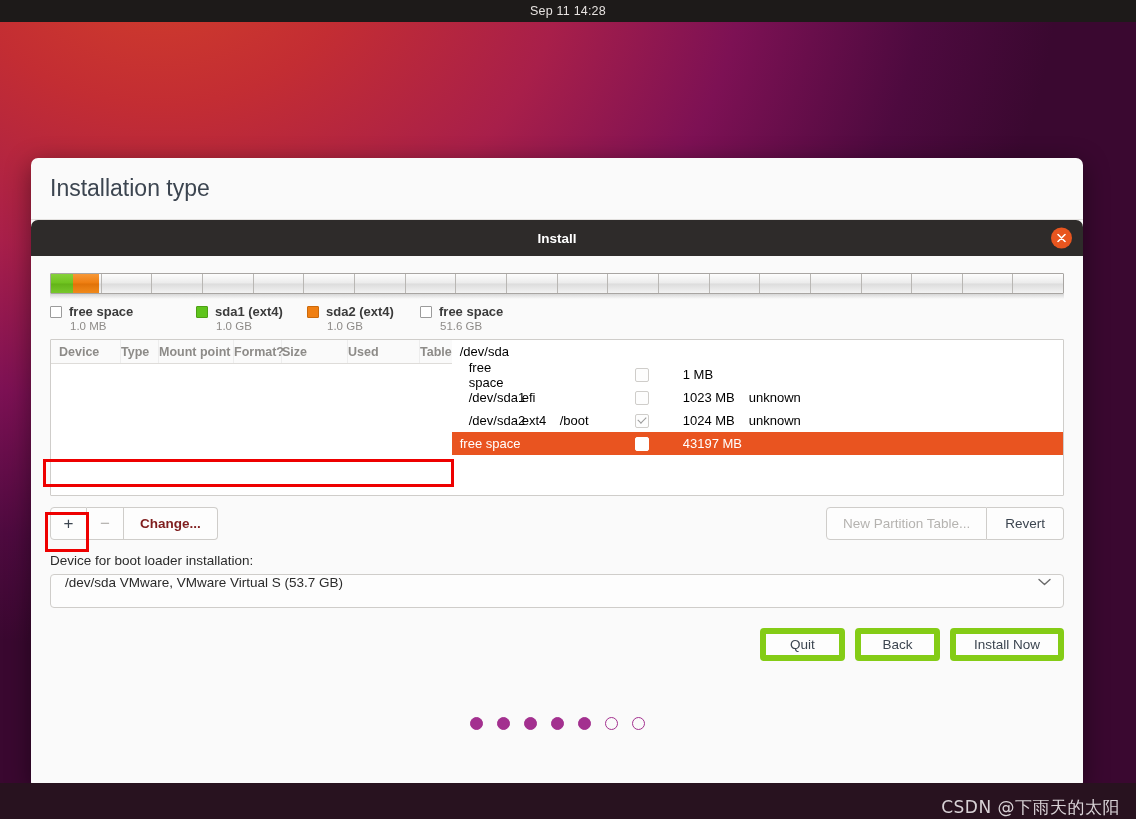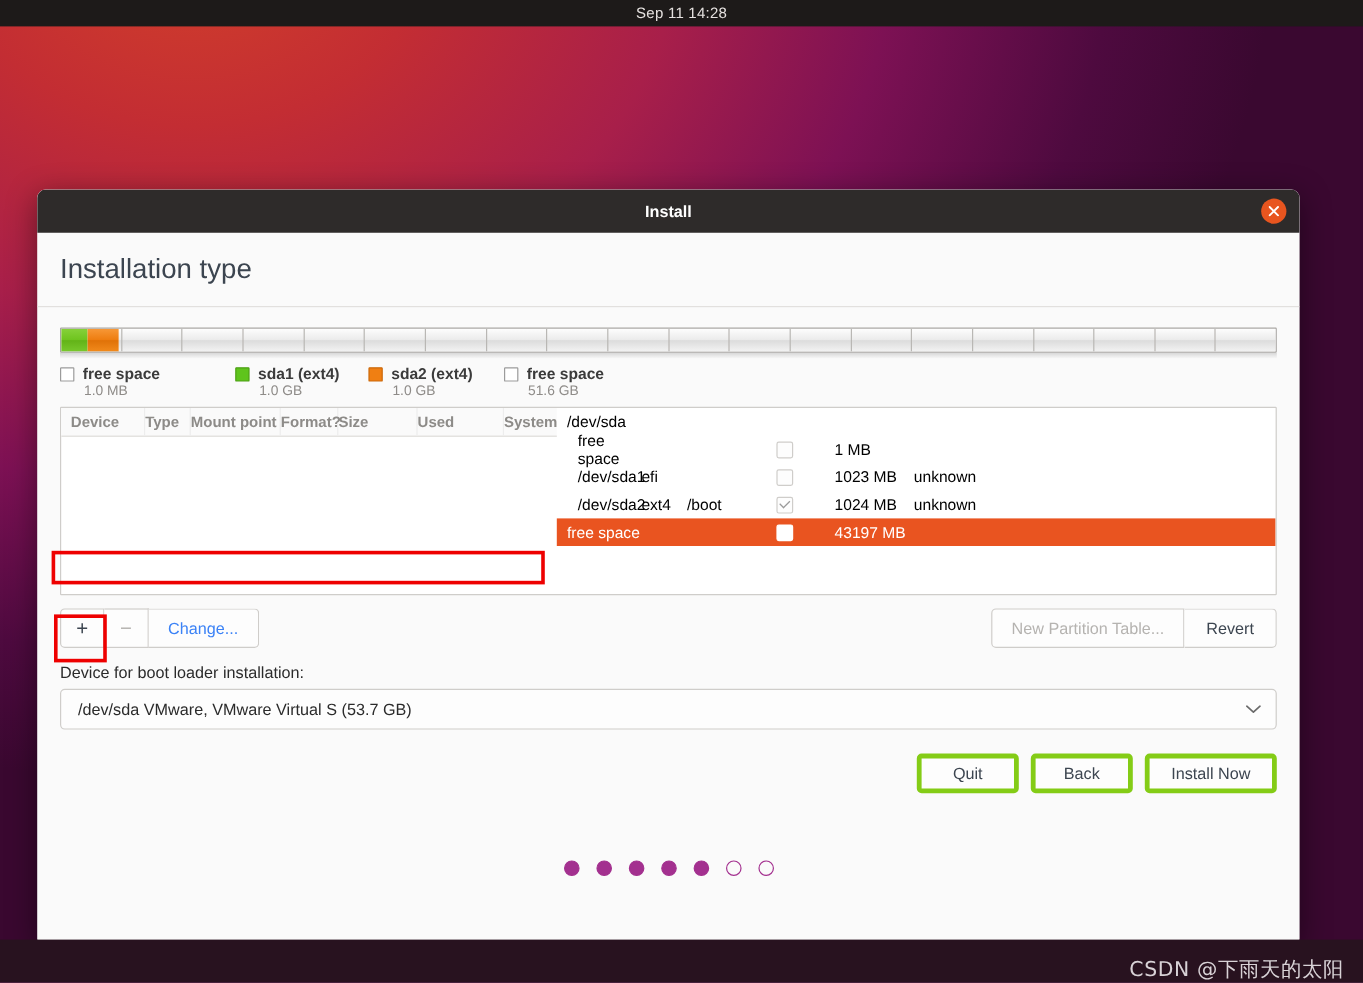--- a/index.html
+++ b/index.html
@@ -219,49 +219,49 @@
     background: #fdfdfd;
     font-size: 13.5px; color: #3c4550;
     display: flex; align-items: center; justify-content: center;
     cursor: pointer;
   }
   .btngroup .gbtn + .gbtn { border-left: none; }
   .btngroup .gbtn:first-child { border-radius: 4px 0 0 4px; }
   .btngroup .gbtn:last-child  { border-radius: 0 4px 4px 0; }
   .gbtn.plus  { width: 37px; font-size: 17px; color: #3c4550; }
   .gbtn.minus { width: 37px; font-size: 17px; color: #b5b3b0; }
-  .gbtn.change{ padding: 0 16px; color: #3b82f6; }
+  .gbtn.change{ padding: 0 16px; color: #7f1d1d; font-weight: bold; }
   .gbtn.npt   { padding: 0 16px; color: #b5b3b0; border-radius: 4px 0 0 4px; }
   .gbtn.revert{ padding: 0 18px; color: #3c4550; border-radius: 0 4px 4px 0; }
 
   
   #boot-label {
     margin-top: 13px;
     font-size: 13.5px; color: #2b2b2b;
   }
   #boot-select {
     margin-top: 6px;
     width: 1014px; height: 34px;
     border: 1px solid #cfcdca; border-radius: 4px;
     background: #fdfdfd;
-    display: flex; align-items: center; justify-content: space-between;
+    display: flex; align-items: flex-start; justify-content: space-between;
     padding: 0 12px 0 14px;
     font-size: 13.5px; color: #2b2b2b;
     cursor: pointer;
   }
   #boot-select .chev { color: #6a6a6a; font-size: 12px; }
 
   
   #footer {
     margin-top: 20px; width: 1014px;
     display: flex; justify-content: flex-end; gap: 10px;
   }
   .fbtn {
     height: 33px; min-width: 85px;
-    border: 4px solid #84cc16; border-radius: 4px;
+    border: 6px solid #84cc16; border-radius: 4px;
     background: #fdfdfd;
     font-size: 13.5px; color: #3c4550;
     display: flex; align-items: center; justify-content: center;
     padding: 0 18px;
     cursor: pointer;
   }
 
   
   #dots {
     position: absolute;
@@ -288,32 +288,32 @@
 </head>
 <body>
 
 <div id="screen">
 
   <div id="topbar">
     <span class="clock">Sep 11  14:28</span>
   </div>
 
   <div id="window">
+
+    <div id="header">
+      <h1 class="page-title">Installation type</h1>
+    </div>
 
     <div id="titlebar">
       <span class="title">Install</span>
       <div id="close-btn">
         <svg width="9" height="9" viewBox="0 0 9 9" aria-hidden="true">
           <path d="M1 1 L8 8 M8 1 L1 8" stroke="#ffffff" stroke-width="1.6" stroke-linecap="round" fill="none"></path>
         </svg>
       </div>
-    </div>
-
-    <div id="header">
-      <h1 class="page-title">Installation type</h1>
     </div>
 
     <div id="content">
 
       <div id="diskbar">
         <div class="seg green" style="width:2.2%"></div>
         <div class="seg orange" style="width:2.5%"></div>
         <div class="seg gray" style="width:95.3%"></div>
         <div class="ticks">
           <div class="tick"></div>
@@ -372,21 +372,21 @@
       </div>
 
       <div id="table">
         <div class="thead">
           <div class="th c-device">Device</div>
           <div class="th c-type">Type</div>
           <div class="th c-mount">Mount point</div>
           <div class="th c-format">Format?</div>
           <div class="th c-size">Size</div>
           <div class="th c-used">Used</div>
-          <div class="th c-system" style="border-right:none">System</div>
+          <div class="th c-system" style="border-right:none">Table</div>
         </div>
         <div class="tbody">
 
           <div class="row">
             <div class="cell c-device">/dev/sda</div>
             <div class="cell c-type"></div>
             <div class="cell c-mount"></div>
             <div class="cell c-format"></div>
             <div class="cell c-size"></div>
             <div class="cell c-used"></div>

